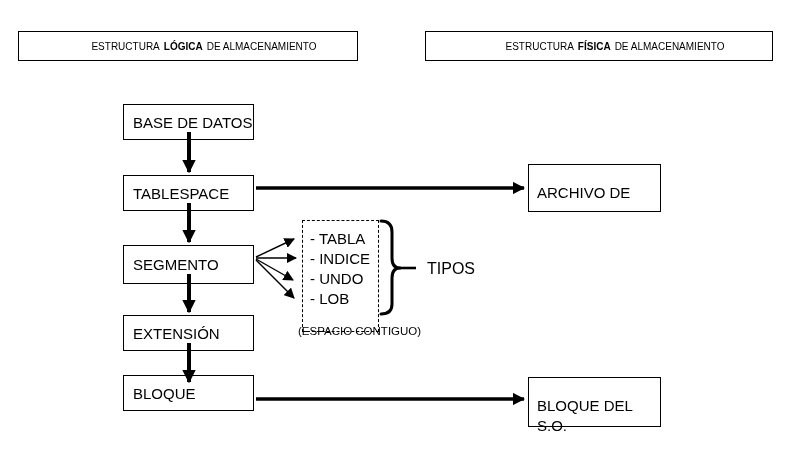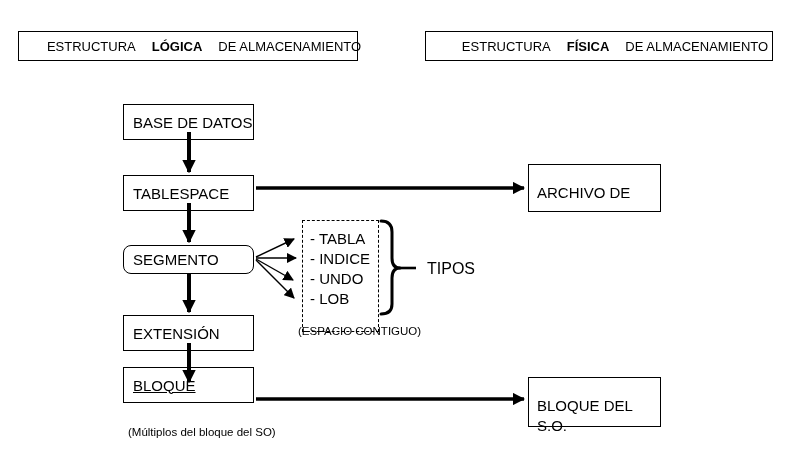--- a/index.html
+++ b/index.html
@@ -17,22 +17,22 @@
     overflow: hidden;
   }
   .header {
     position: absolute;
     box-sizing: border-box;
     border: 1.5px solid #000;
     background: #fff;
     display: flex;
     align-items: center;
     justify-content: center;
-    gap: 16px;
-    font-size: 13px;
+    gap: 4px;
+    font-size: 10px;
     white-space: nowrap;
     padding-left: 32px;
   }
   .header .b { font-weight: bold; }
   .hdr-left  { left: 18px;  top: 31px; width: 340px; height: 30px; }
   .hdr-right { left: 425px; top: 31px; width: 348px; height: 30px; }
 
   .node {
     position: absolute;
     box-sizing: border-box;
@@ -42,23 +42,23 @@
     align-items: center;
     padding-left: 9px;
     font-size: 15px;
     white-space: nowrap;
     left: 123px;
     width: 131px;
     height: 36px;
   }
   .n-base    { top: 104px; }
   .n-tbs     { top: 175px; }
-  .n-seg     { top: 245px; height: 29px; border-radius: 8px; }
+  .n-seg     { top: 245px; height: 39px; }
   .n-ext     { top: 315px; }
-  .n-blo     { top: 367px; text-decoration: underline; }
+  .n-blo     { top: 375px; }
 
   .pnode {
     position: absolute;
     box-sizing: border-box;
     border: 1.5px solid #000;
     background: #fff;
     left: 528px;
     width: 133px;
     padding: 18px 8px;
     font-size: 15px;
@@ -149,21 +149,20 @@
   <div class="types-box">
     <div class="item">- TABLA</div>
     <div class="item">- INDICE</div>
     <div class="item">- UNDO</div>
     <div class="item">- LOB</div>
   </div>
 
   <div class="tipos-label">TIPOS</div>
 
   <div class="caption cap-espacio">(ESPACIO CONTIGUO)</div>
-  <div class="caption cap-multiplo">(Múltiplos del bloque del SO)</div>
 
   <svg class="connectors" viewBox="0 0 799 463" xmlns="http://www.w3.org/2000/svg">
     <defs>
       <marker id="arrowBig" viewBox="0 0 10 10" refX="9" refY="5" markerWidth="3.4" markerHeight="3.4" orient="auto">
         <path d="M0,0 L10,5 L0,10 z" fill="#000"></path>
       </marker>
       <marker id="arrowSmall" viewBox="0 0 10 10" refX="9" refY="5" markerWidth="7.5" markerHeight="7.5" orient="auto">
         <path d="M0,0 L10,5 L0,10 z" fill="#000"></path>
       </marker>
     </defs>

